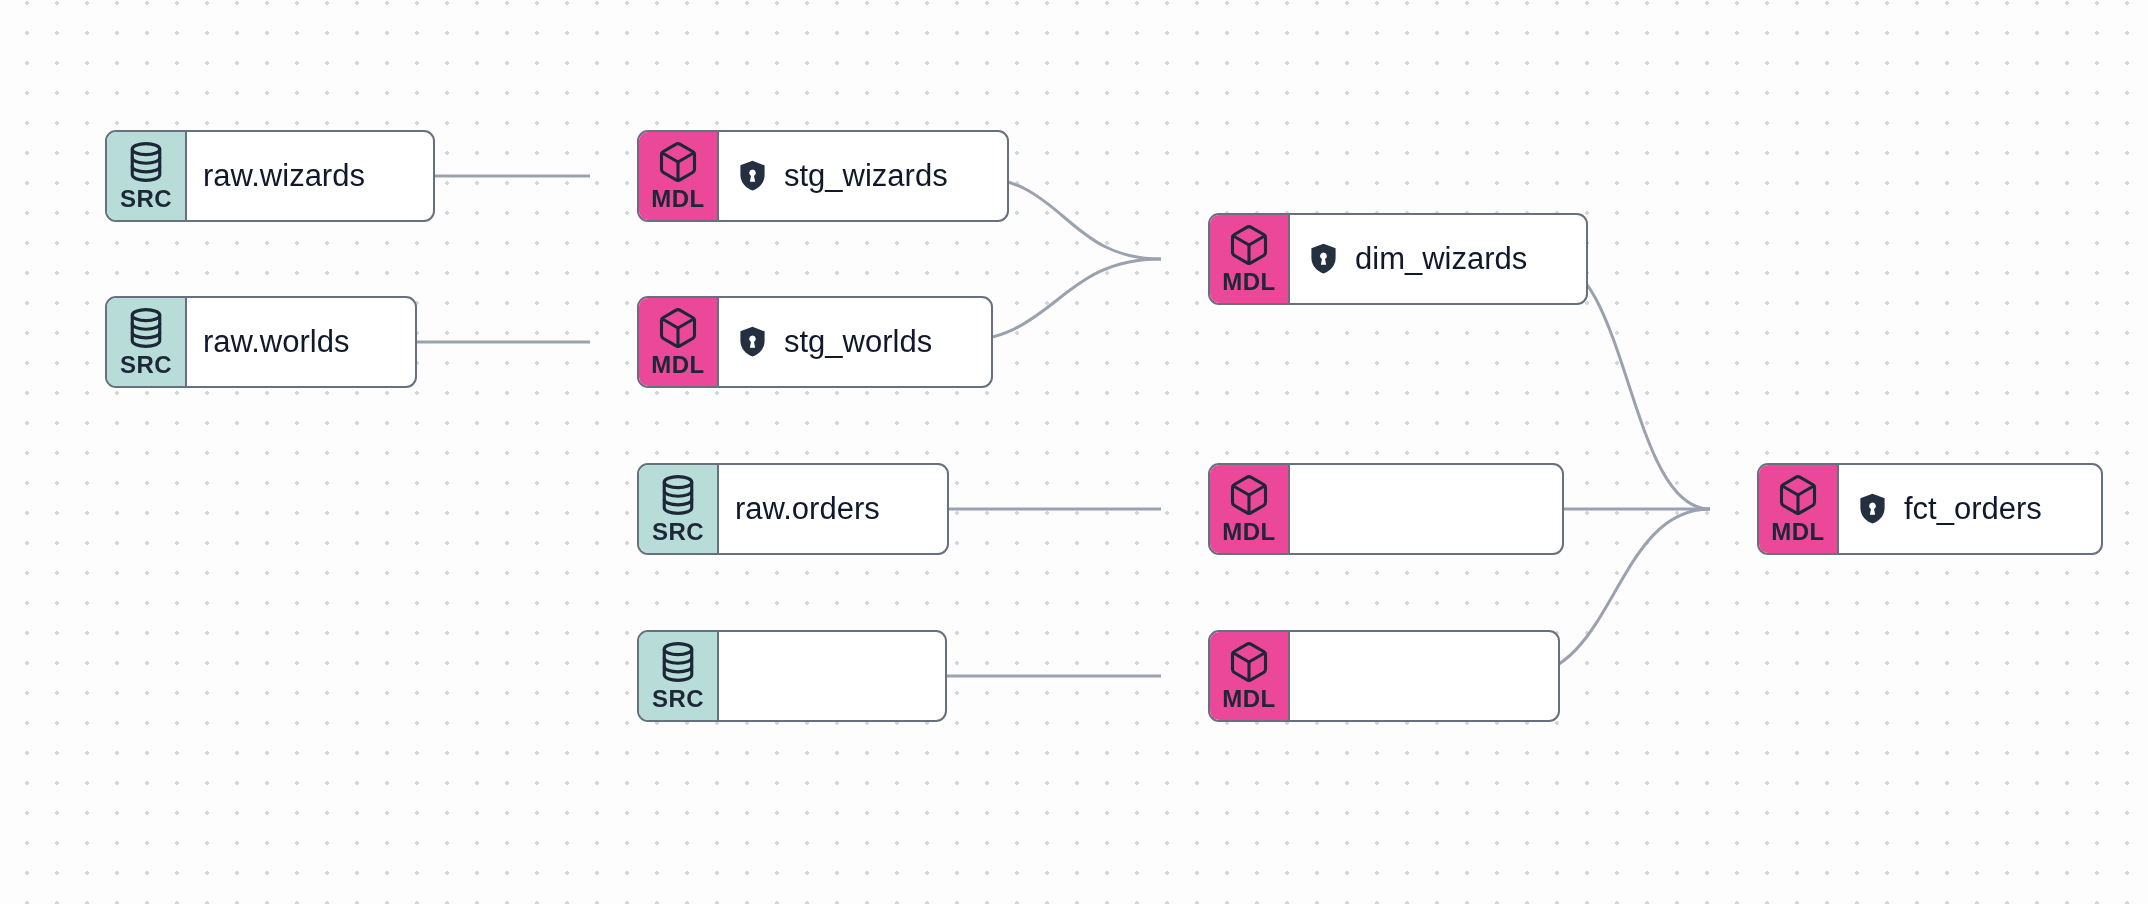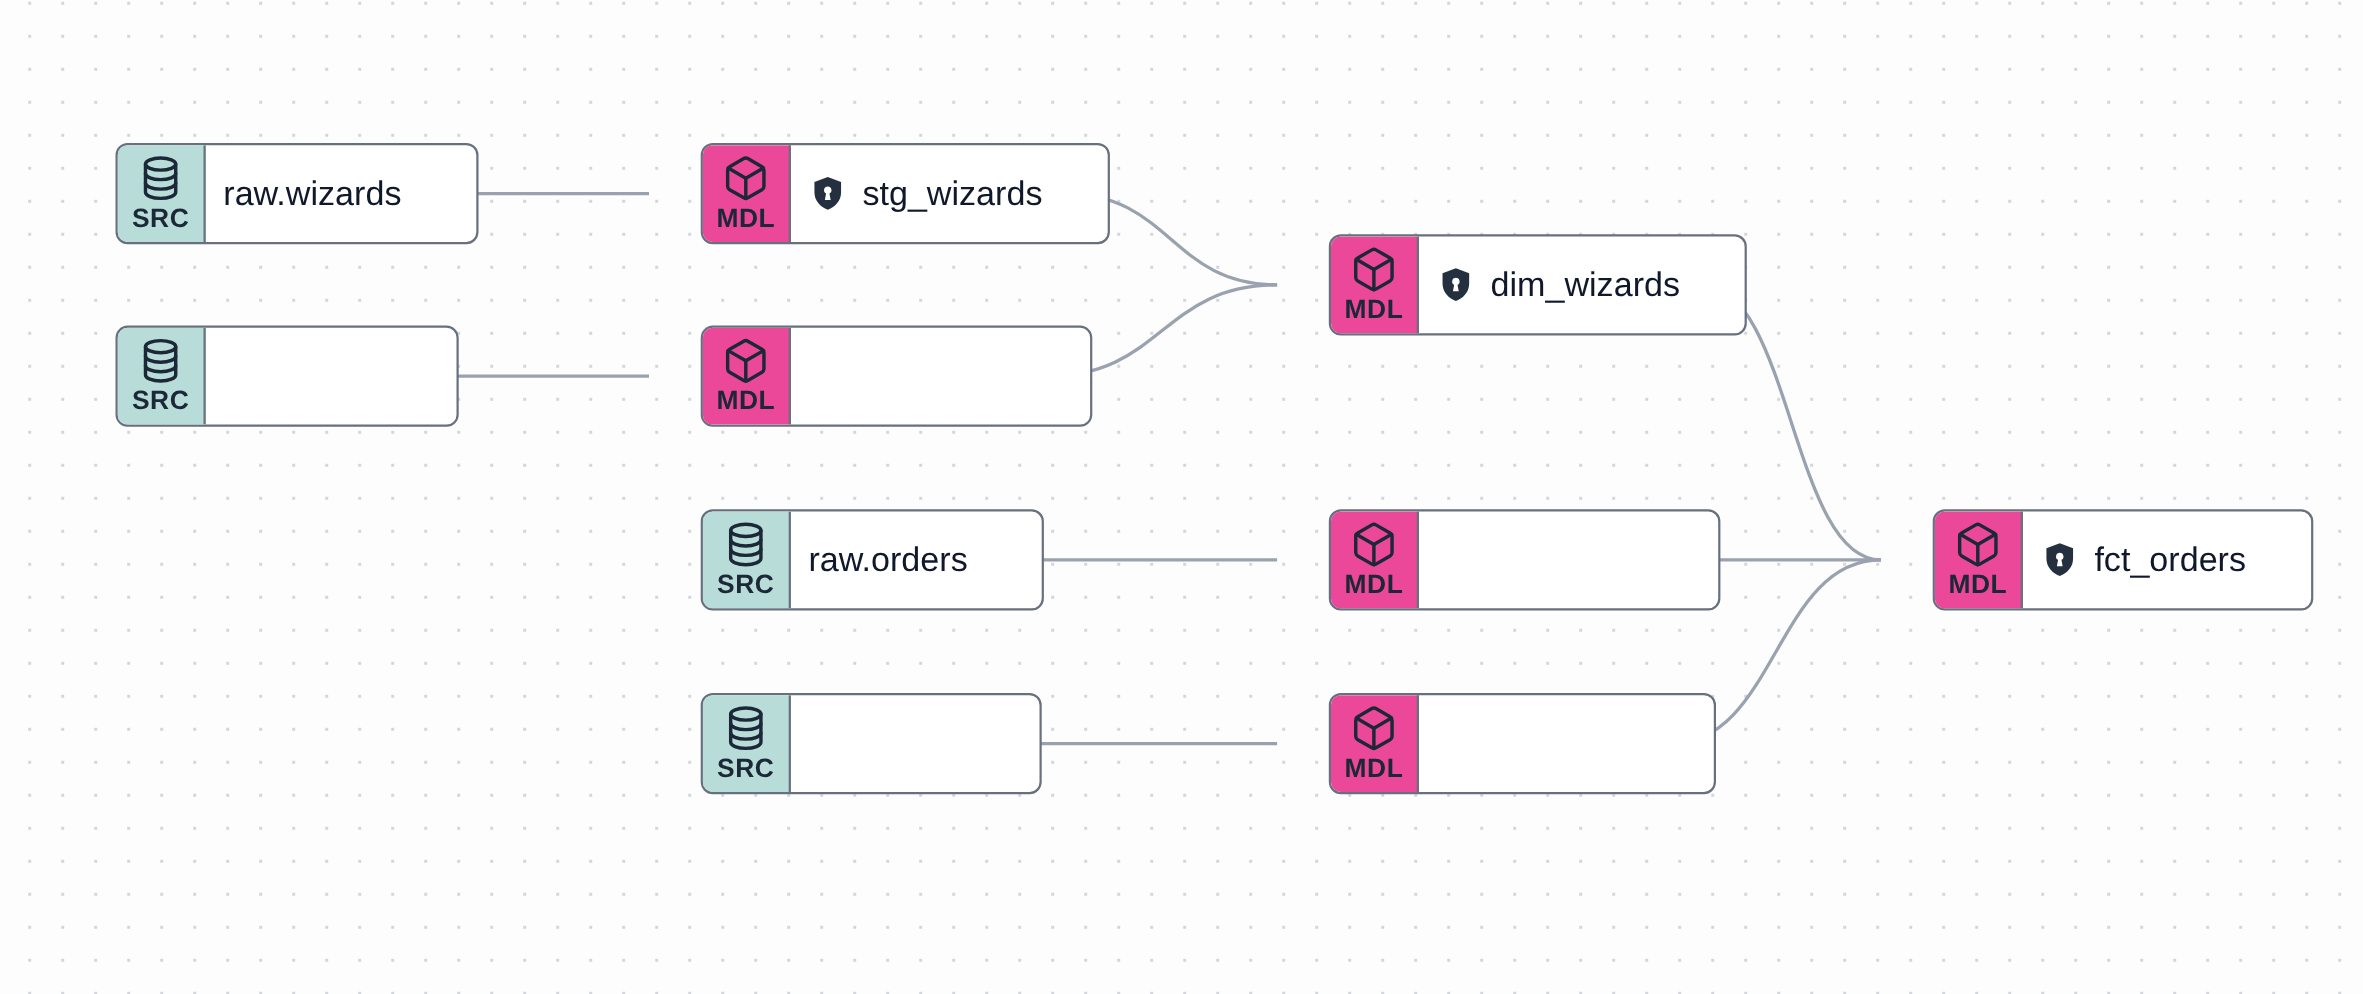--- a/index.html
+++ b/index.html
@@ -119,20 +119,24 @@
         <svg viewBox="0 0 24 24" fill="none" stroke="currentColor" stroke-width="1.7" stroke-linecap="round" stroke-linejoin="round">
           <ellipse cx="12" cy="5" rx="7.5" ry="3"></ellipse>
           <path d="M4.5 5v4.7c0 1.66 3.36 3 7.5 3s7.5-1.34 7.5-3V5"></path>
           <path d="M4.5 9.7v4.7c0 1.66 3.36 3 7.5 3s7.5-1.34 7.5-3V9.7"></path>
           <path d="M4.5 14.4V19c0 1.66 3.36 3 7.5 3s7.5-1.34 7.5-3v-4.6"></path>
         </svg>
       </span>
 
       <span class="badge-label">SRC</span>
     </div>
+    <div class="body">
+
+      <span class="name">raw.worlds</span>
+    </div>
   </div>
     <div class="node node--mdl" style="left: 592px; top: 130px; width: 372px; height: 92px;">
     <div class="badge">
 
       <span class="icon cube">
         <svg viewBox="0 0 24 24" fill="none" stroke="currentColor" stroke-width="1.7" stroke-linecap="round" stroke-linejoin="round">
           <path d="M21 16V8a2 2 0 0 0-1-1.73l-7-4a2 2 0 0 0-2 0l-7 4A2 2 0 0 0 3 8v8a2 2 0 0 0 1 1.73l7 4a2 2 0 0 0 2 0l7-4A2 2 0 0 0 21 16z"></path>
           <polyline points="3.27 6.96 12 12.01 20.73 6.96"></polyline>
           <line x1="12" y1="22.08" x2="12" y2="12"></line>
         </svg>
@@ -154,20 +158,29 @@
 
       <span class="icon cube">
         <svg viewBox="0 0 24 24" fill="none" stroke="currentColor" stroke-width="1.7" stroke-linecap="round" stroke-linejoin="round">
           <path d="M21 16V8a2 2 0 0 0-1-1.73l-7-4a2 2 0 0 0-2 0l-7 4A2 2 0 0 0 3 8v8a2 2 0 0 0 1 1.73l7 4a2 2 0 0 0 2 0l7-4A2 2 0 0 0 21 16z"></path>
           <polyline points="3.27 6.96 12 12.01 20.73 6.96"></polyline>
           <line x1="12" y1="22.08" x2="12" y2="12"></line>
         </svg>
       </span>
       <span class="badge-label">MDL</span>
     </div>
+    <div class="body">
+      <span class="icon shield">
+        <svg viewBox="0 0 24 24">
+          <path fill="#243040" d="M12 1.6l8.3 3.1v6.5c0 5.3-3.6 9.1-8.3 10.8-4.7-1.7-8.3-5.5-8.3-10.8V4.7L12 1.6z"></path>
+          <path fill="#ffffff" d="M12 7.6a2.3 2.3 0 0 0-1.05 4.35L10.2 16h3.6l-.75-4.05A2.3 2.3 0 0 0 12 7.6z"></path>
+        </svg>
+      </span>
+      <span class="name">stg_worlds</span>
+    </div>
   </div>
     <div class="node node--mdl" style="left: 1163px; top: 213px; width: 380px; height: 92px;">
     <div class="badge">
 
       <span class="icon cube">
         <svg viewBox="0 0 24 24" fill="none" stroke="currentColor" stroke-width="1.7" stroke-linecap="round" stroke-linejoin="round">
           <path d="M21 16V8a2 2 0 0 0-1-1.73l-7-4a2 2 0 0 0-2 0l-7 4A2 2 0 0 0 3 8v8a2 2 0 0 0 1 1.73l7 4a2 2 0 0 0 2 0l7-4A2 2 0 0 0 21 16z"></path>
           <polyline points="3.27 6.96 12 12.01 20.73 6.96"></polyline>
           <line x1="12" y1="22.08" x2="12" y2="12"></line>
         </svg>

